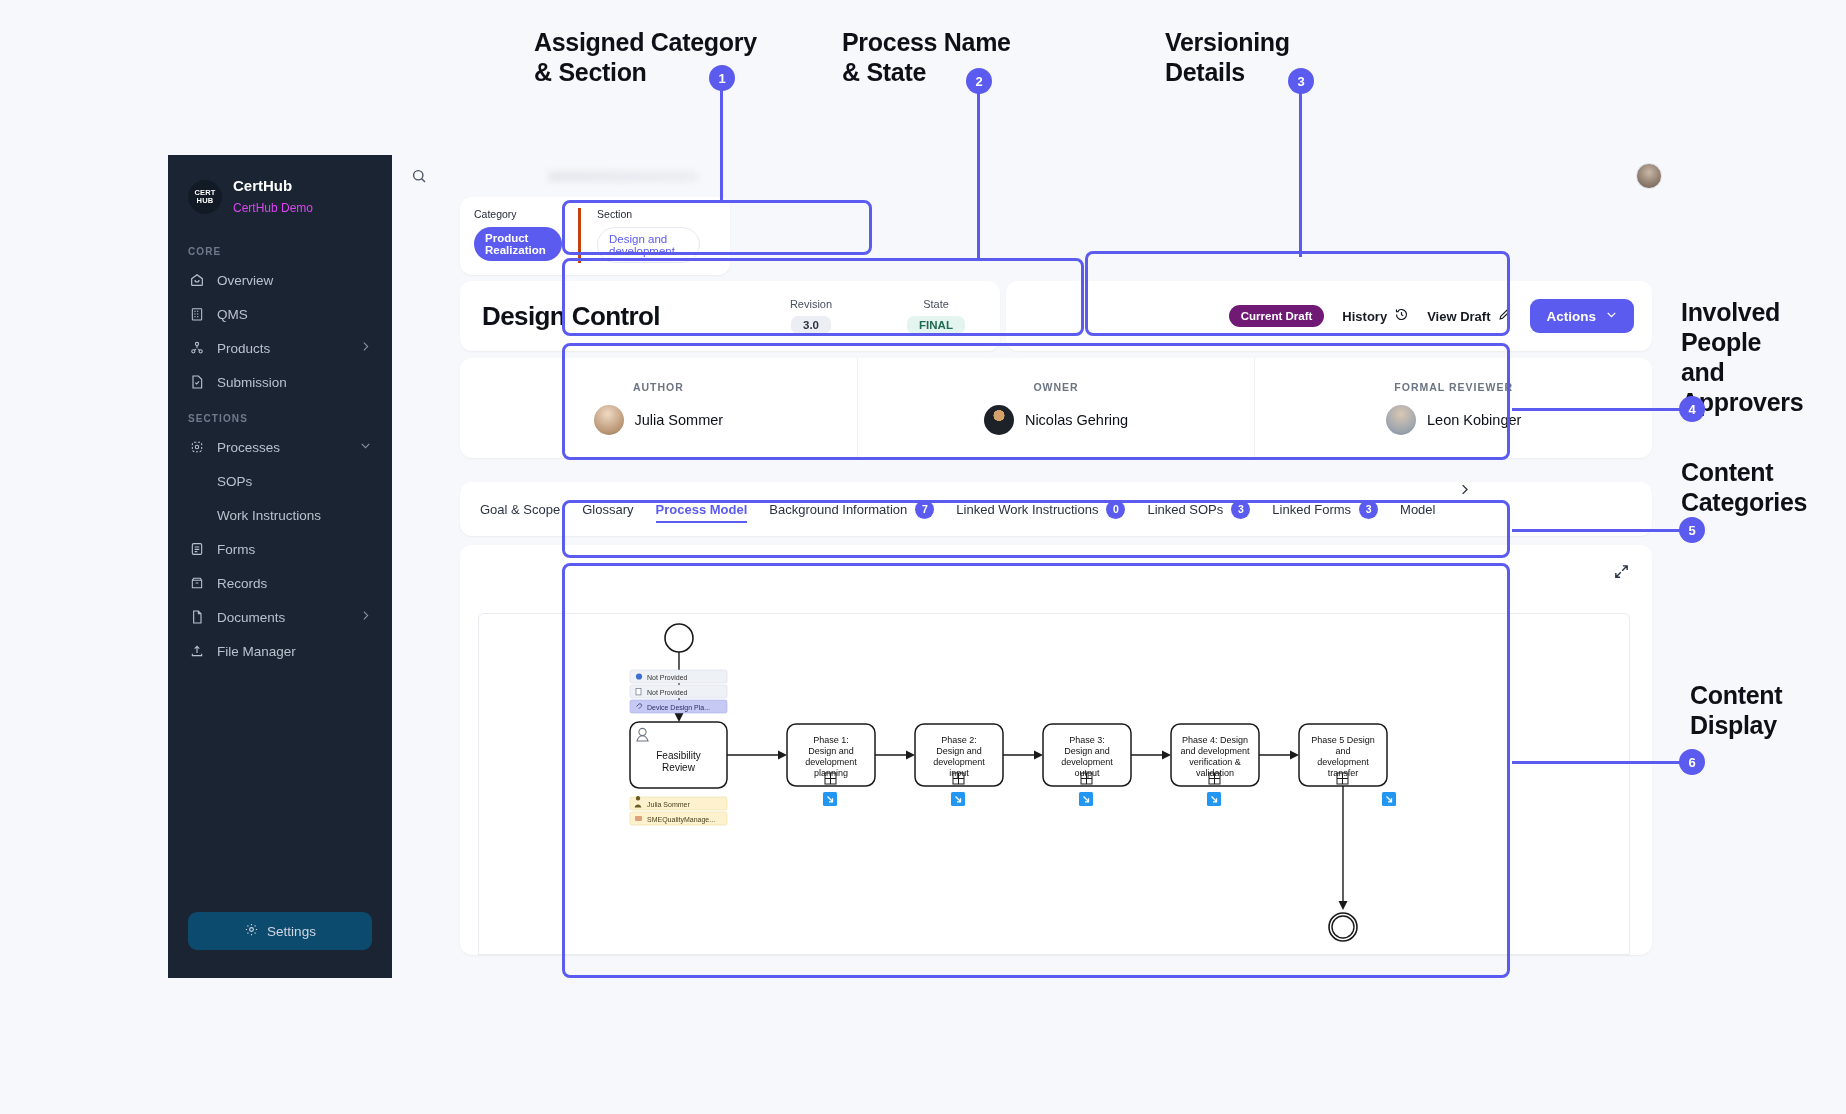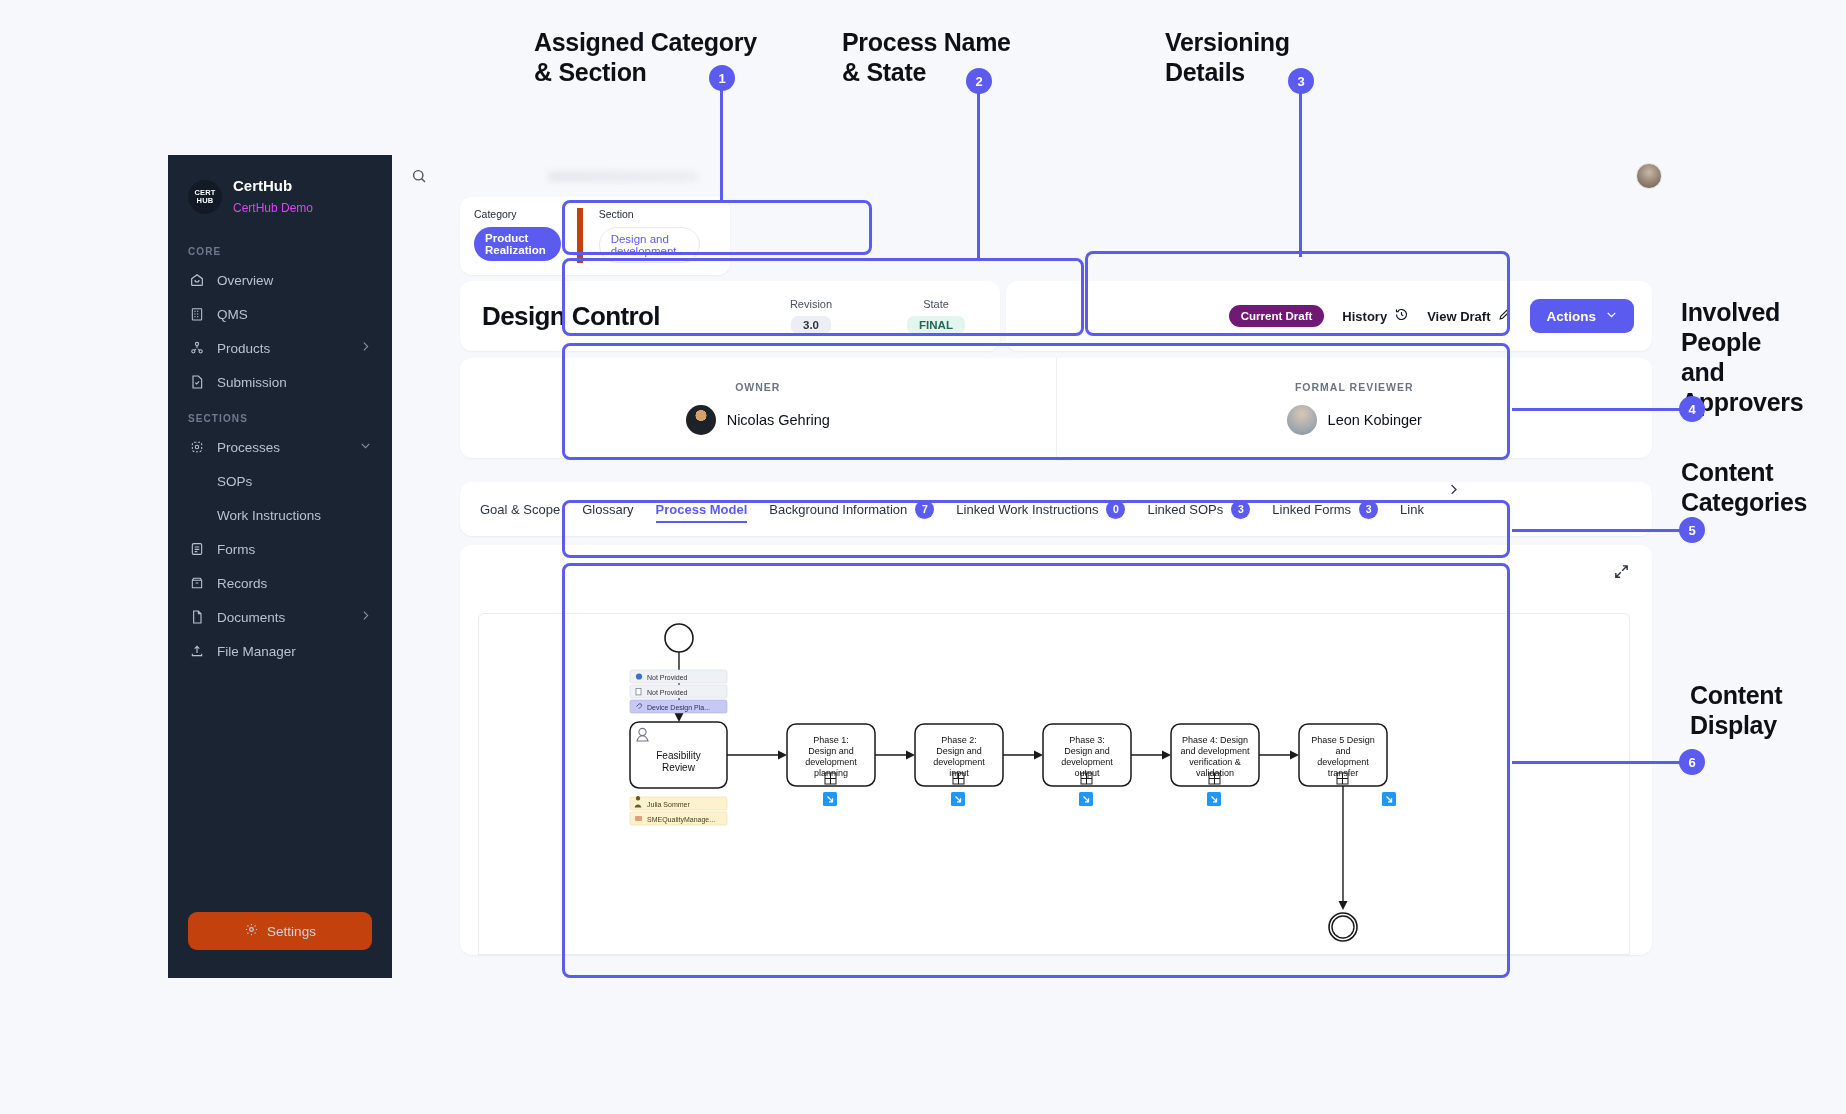--- a/index.html
+++ b/index.html
@@ -83,21 +83,21 @@
     font-size: 13.5px; color: #b9c1ce;
     cursor: pointer;
   }
   .nav-item .ic { width: 17px; height: 17px; flex: 0 0 17px; display:flex; align-items:center; justify-content:center; }
   .nav-item .ic svg { width: 16px; height: 16px; }
   .nav-item .chev { margin-left: auto; opacity: .7; }
   .nav-item.sub { padding-left: 49px; }
   .spacer { flex: 1; }
   .settings-btn {
     margin: 0 20px 28px; height: 38px; border-radius: 9px;
-    background: #c2410c; color: #cfd6e2;
+    background: #0c4a6e; color: #cfd6e2;
     display: flex; align-items: center; justify-content: center; gap: 8px;
     font-size: 13.5px; cursor: pointer;
   }
   .settings-btn svg { width: 15px; height: 15px; }
 
   
   .main { flex: 1; background: #f7f8fb; position: relative; overflow: hidden; }
   .topbar {
     height: 42px; display: flex; align-items: center;
     padding: 0 18px; background: #f7f8fb;
@@ -118,21 +118,21 @@
   .content { padding: 0 28px; margin-left: 40px; }
 
   .card { background: #fff; border-radius: 12px; }
 
   .cat-card {
     width: 270px; padding: 11px 14px 12px;
     display: flex; gap: 0; align-items: flex-start;
     box-shadow: 0 1px 2px rgba(16,24,40,.05);
   }
   .cat-col { padding-right: 16px; }
-  .cat-col + .cat-col { padding-left: 16px; border-left: 6px solid #c2410c; }
+  .cat-col + .cat-col { padding-left: 16px; border-left: 3px solid #c2410c; }
   .cat-label { font-size: 10.5px; color: #1f2733; margin-bottom: 7px; }
   .pill-solid {
     display: inline-block; background: #5b5bef; color: #fff;
     font-size: 11.5px; font-weight: 600; border-radius: 40px; padding: 5px 11px;
   }
   .pill-outline {
     display: inline-block; border: 1px solid #e7e9f0; color: #5b5bef;
     font-size: 11.5px; border-radius: 40px; padding: 5px 11px; background: #fff;
   }
 
@@ -471,20 +471,27 @@
                 <svg width="13" height="13" viewBox="0 0 24 24" fill="none" stroke="currentColor" stroke-width="2.4">
                     <path d="M5 9l7 7 7-7"></path>
                   </svg>
               </span>
             </div>
           </div>
         </div>
 
         <div class="card people-card">
           <div class="person">
+            <div class="person-role">AUTHOR</div>
+            <div class="person-row">
+              <div class="av av-1"></div>
+              <div class="person-name">Julia Sommer</div>
+            </div>
+          </div>
+          <div class="person">
             <div class="person-role">OWNER</div>
             <div class="person-row">
               <div class="av av-2"></div>
               <div class="person-name">Nicolas Gehring</div>
             </div>
           </div>
           <div class="person">
             <div class="person-role">FORMAL REVIEWER</div>
             <div class="person-row">
               <div class="av av-3"></div>
@@ -513,21 +520,21 @@
           </div>
           <div class="tab">
             <span>Linked SOPs</span>
             <span class="tab-badge">3</span>
           </div>
           <div class="tab">
             <span>Linked Forms</span>
             <span class="tab-badge">3</span>
           </div>
           <div class="tab">
-              <span>Link</span>
+              <span>Model</span>
             </div>
           <div class="tabs-chev">
             <svg width="15" height="15" viewBox="0 0 24 24" fill="none" stroke="currentColor" stroke-width="2.2">
                 <path d="M9 5l7 7-7 7"></path>
               </svg>
           </div>
         </div>
 
         <div class="canvas-card">
           <span class="expand-ic">

